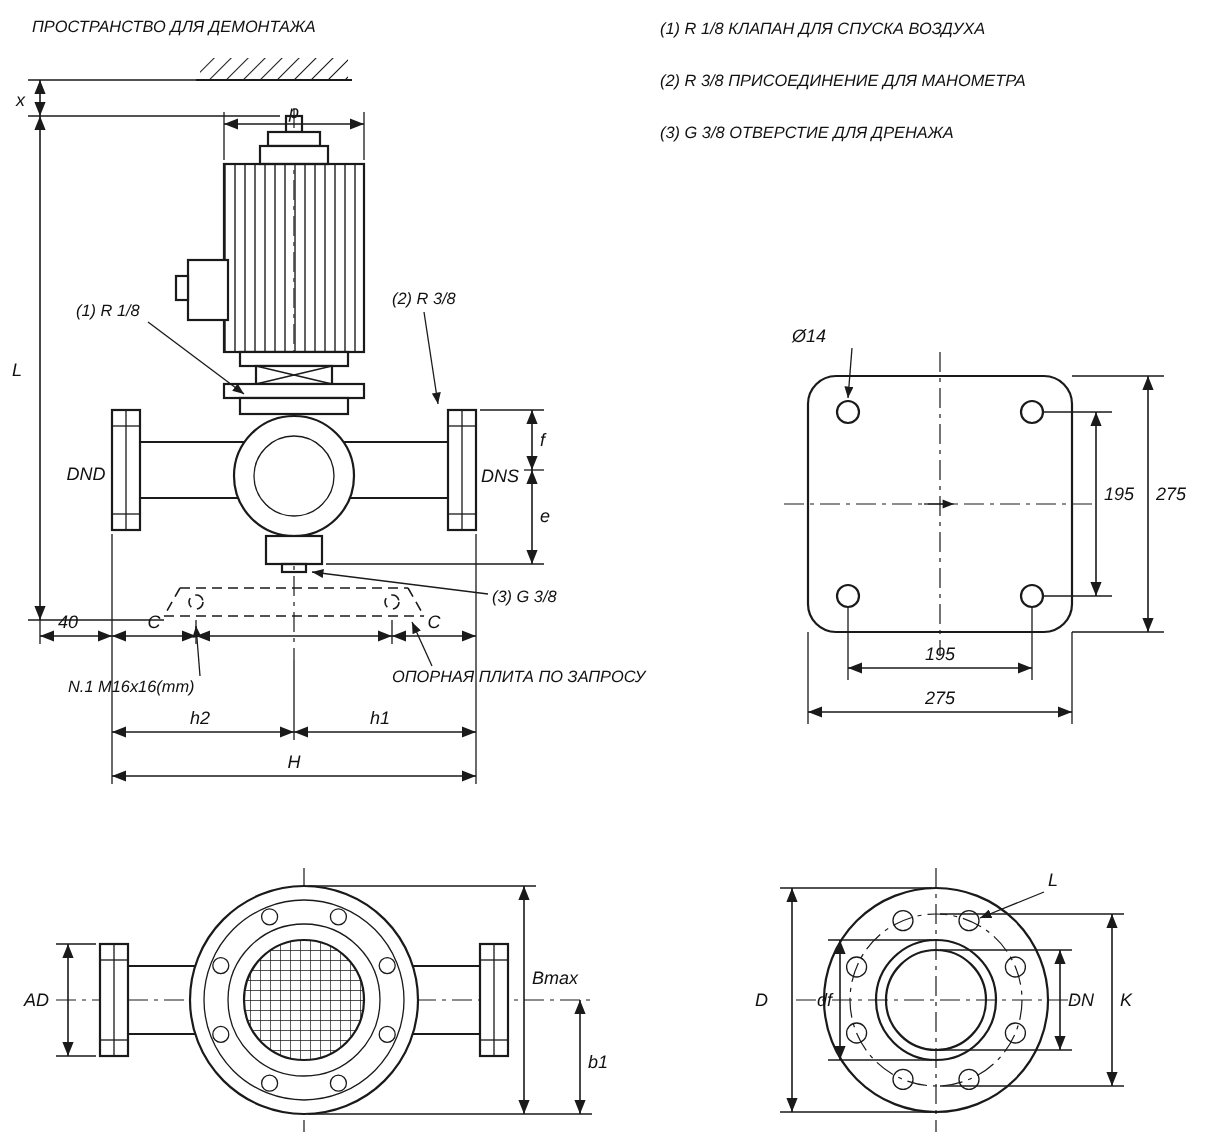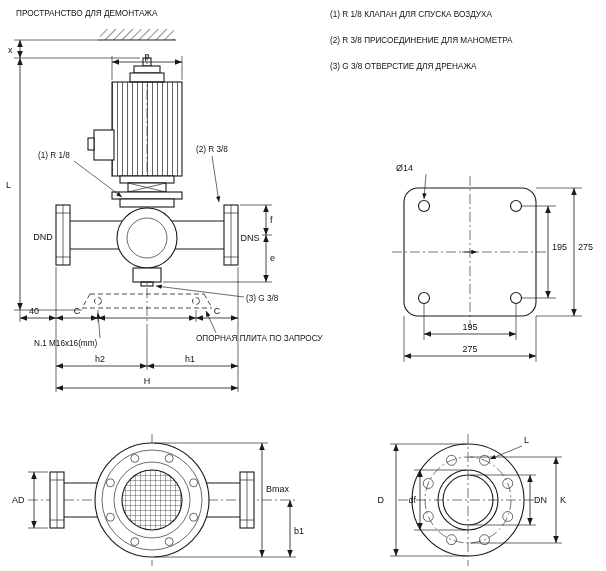--- a/index.html
+++ b/index.html
@@ -1,16 +1,16 @@
 <!DOCTYPE html>
 <html><head>
 <meta charset="utf-8">
 <style>
   html,body{margin:0;padding:0;background:#fff;}
-  #stage{position:relative;width:606px;height:571px;background:#fff;overflow:hidden;}
+  #stage{position:relative;width:606px;height:571px;background:#fff;overflow:hidden;font-style:italic;}
   svg{position:absolute;left:0;top:0;}
   svg text{font-family:"Liberation Sans",sans-serif;font-size:9px;fill:#111;}
   .t8{font-size:8.2px;}
   .mid{text-anchor:middle;}
   .end{text-anchor:end;}
   .ln{stroke:#1a1a1a;stroke-width:1.1;fill:none;}
   .lnf{stroke:#1a1a1a;stroke-width:1.1;fill:#fff;}
   .tn{stroke:#1a1a1a;stroke-width:0.65;fill:none;}
   .dim{stroke:#1a1a1a;stroke-width:0.8;fill:none;marker-start:url(#ah);marker-end:url(#ah);}
   .ldr{stroke:#1a1a1a;stroke-width:0.65;fill:none;marker-end:url(#ah);}

